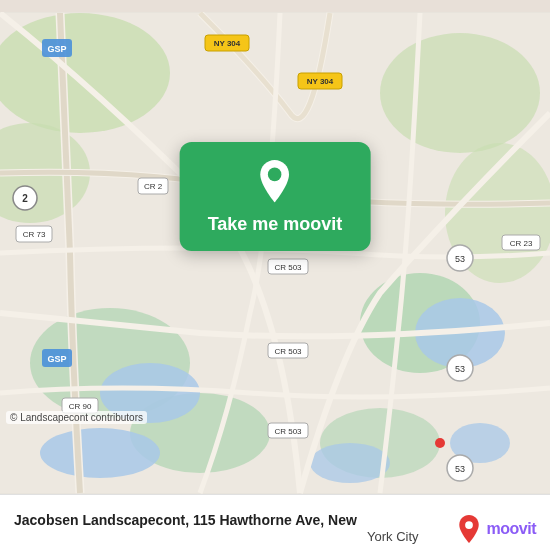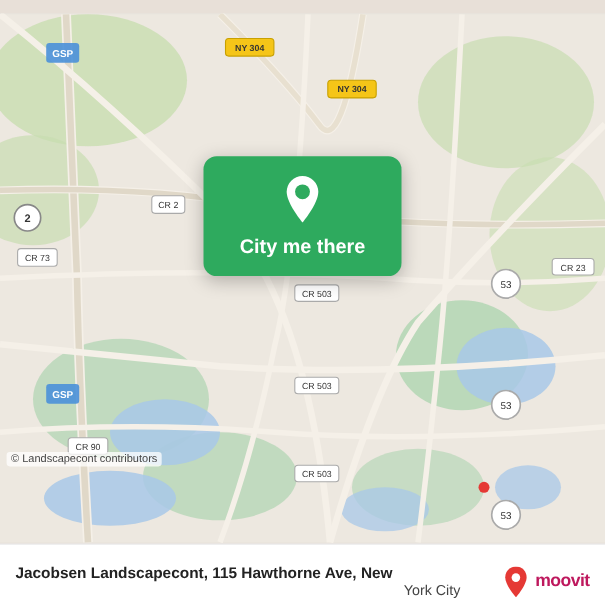--- a/index.html
+++ b/index.html
@@ -105,21 +105,21 @@
     }
 
     #moovit-pin {
       width: 28px;
       height: 28px;
     }
 
     #moovit-text {
       font-size: 16px;
       font-weight: 700;
-      color: #be185d;
+      color: #8b5cf6;
       letter-spacing: -0.5px;
       text-align: right;
     }
 
     #osm-credit {
       position: absolute;
       bottom: 70px;
       left: 6px;
       font-size: 10px;
       color: #444;
@@ -218,21 +218,21 @@
 
       <circle cx="440" cy="430" r="5" fill="#e53935"></circle>
     </svg>
 
     
     <div id="cta-card">
       <svg id="pin-icon" viewBox="0 0 44 52" xmlns="http://www.w3.org/2000/svg">
         <path d="M22 0C12.6 0 5 7.6 5 17c0 12.8 17 33 17 33s17-20.2 17-33C39 7.6 31.4 0 22 0z" fill="white"></path>
         <circle cx="22" cy="17" r="8" fill="#2eaa5e"></circle>
       </svg>
-      <span id="cta-label">City me there</span>
+      <span id="cta-label">Take me moovit</span>
     </div>
 
     
     <div id="osm-credit">
       <span>© Landscapecont contributors</span>
     </div>
   </div>
 
   <div id="bottom-bar">
     <div id="bottom-info">

